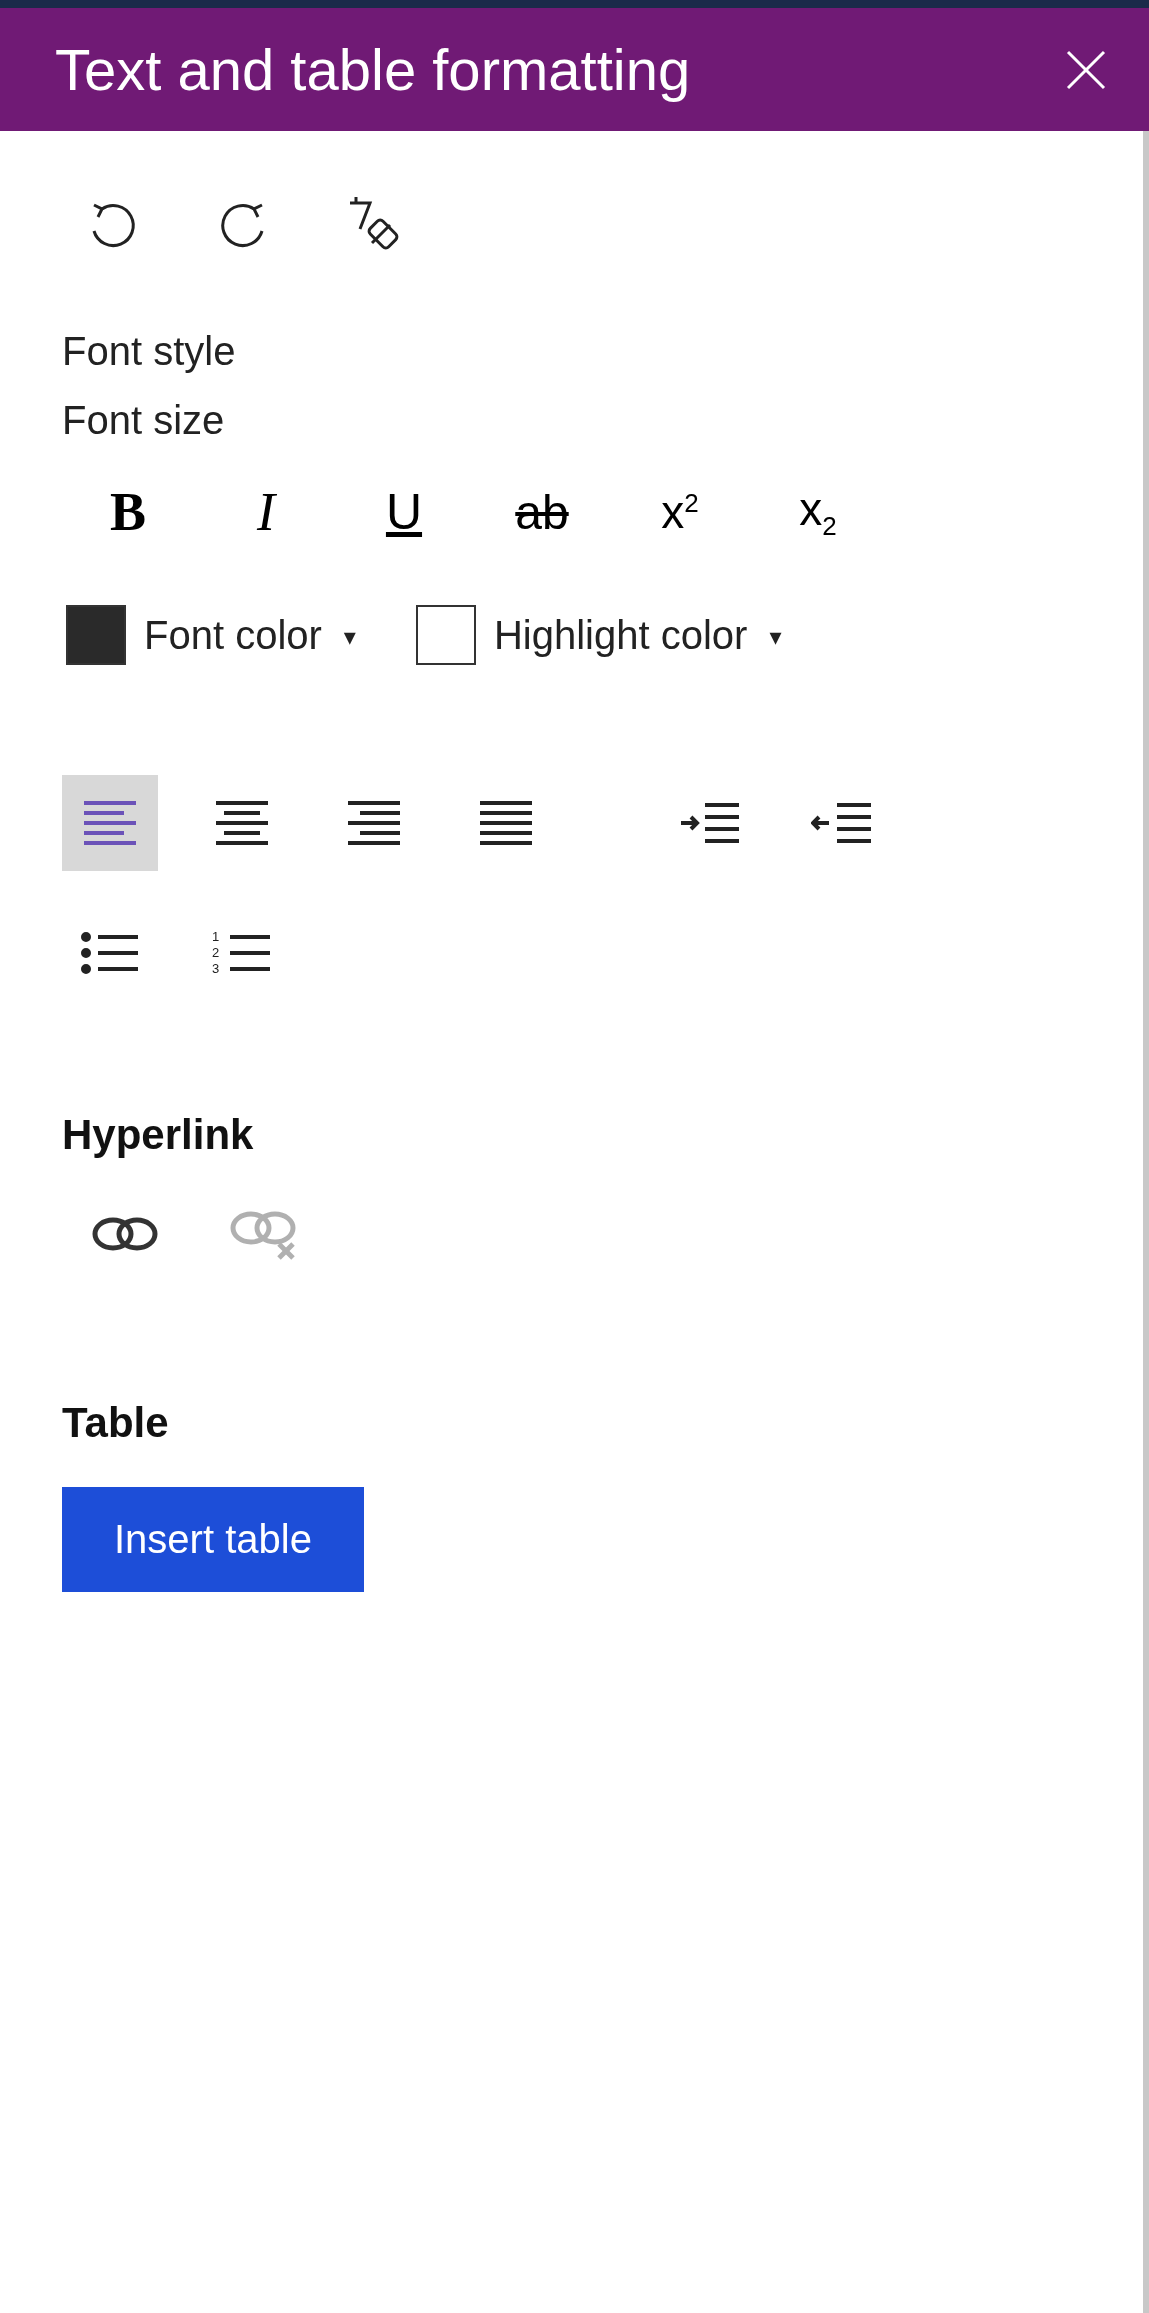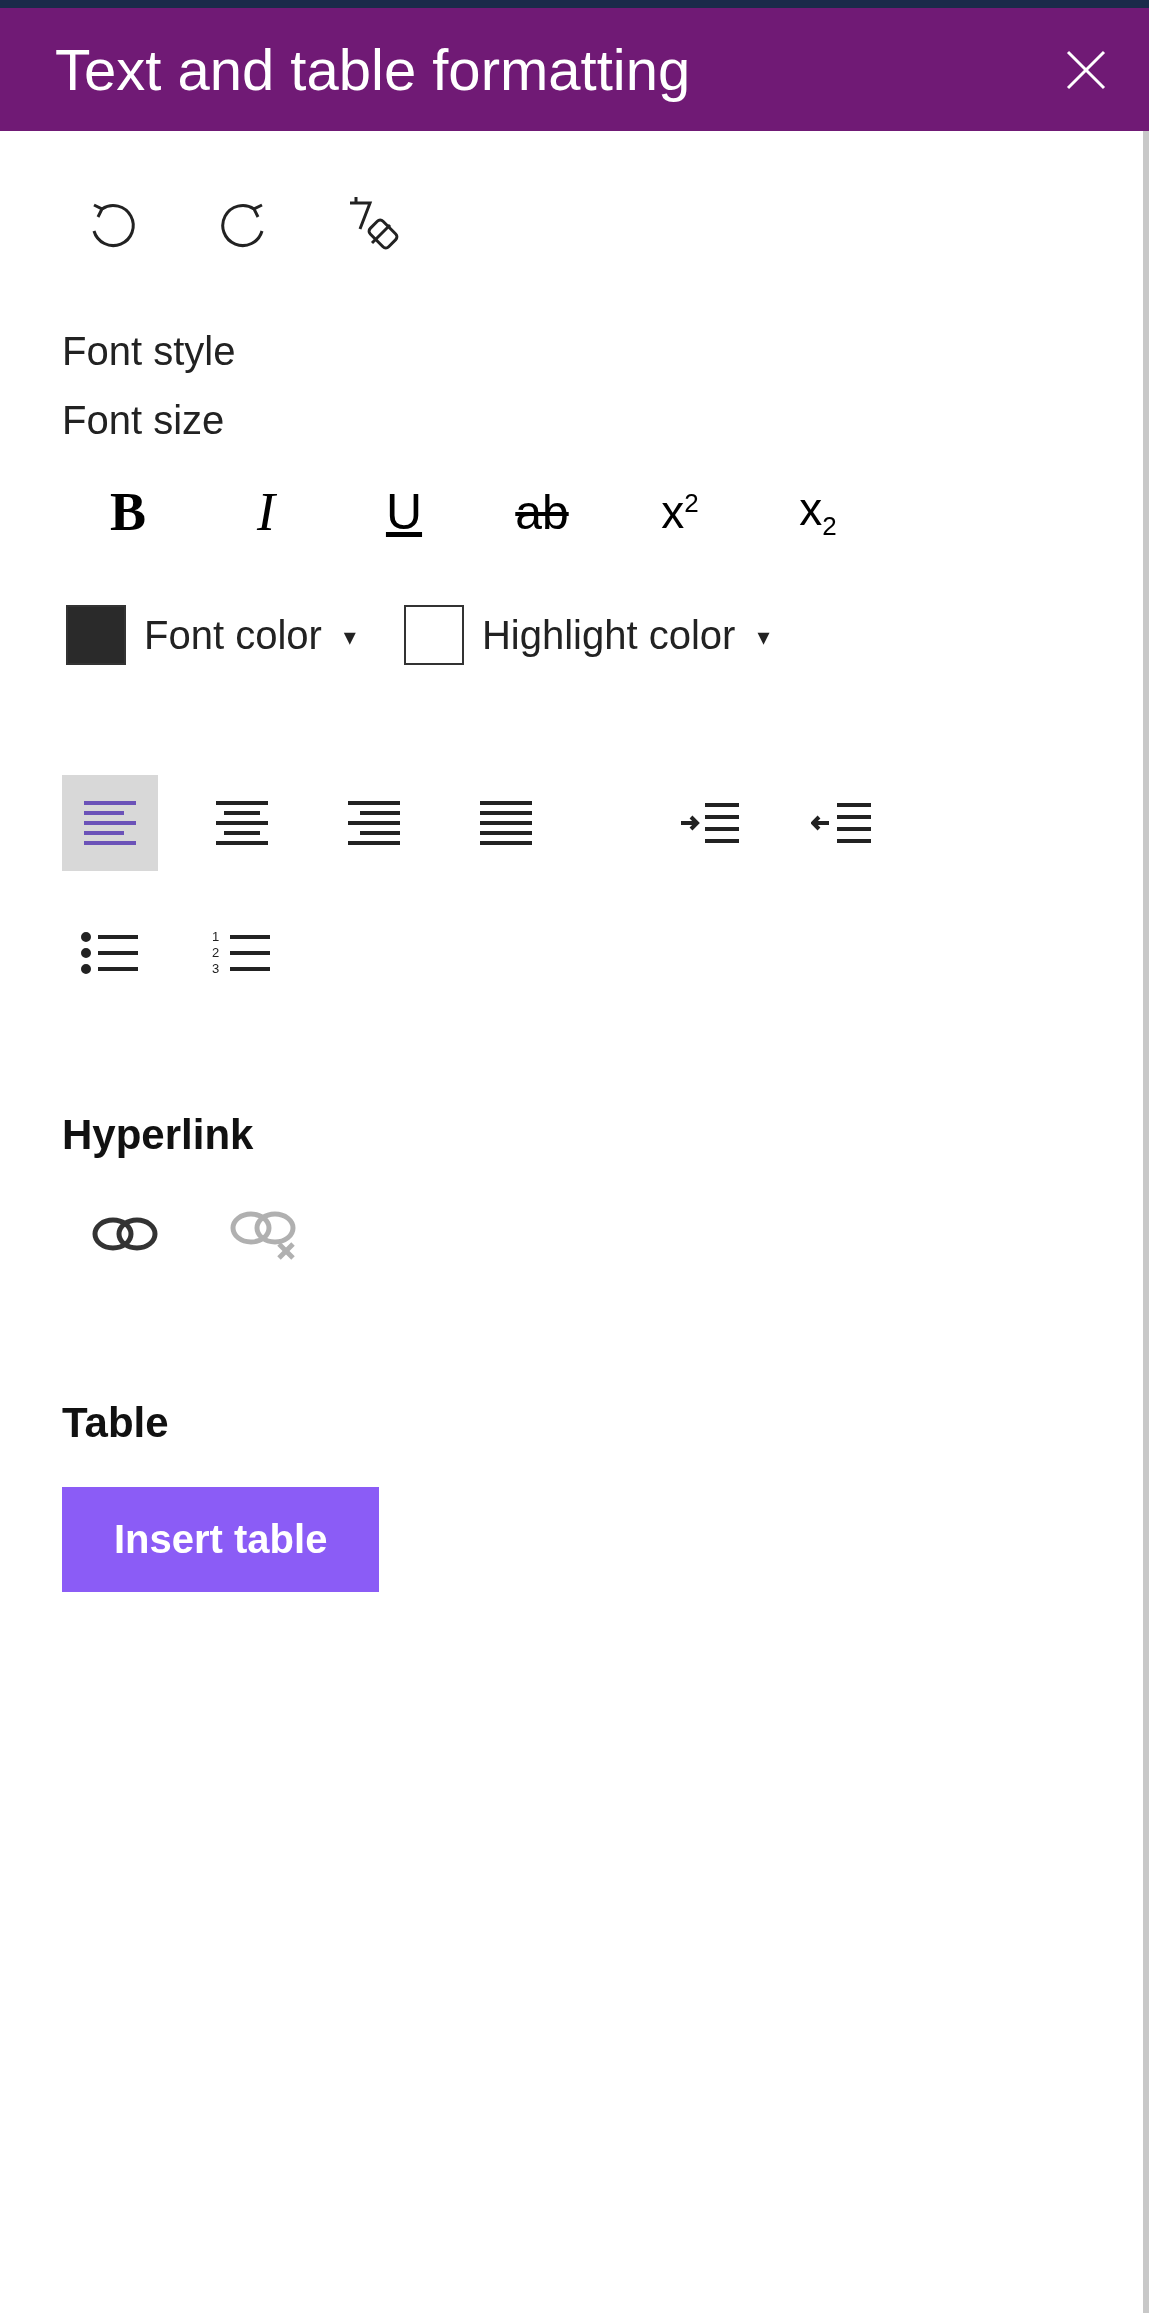--- a/index.html
+++ b/index.html
@@ -82,21 +82,21 @@
     align-items: center;
   }
   .style-btn {
     width: 96px; height: 90px;
     display:flex; align-items:center; justify-content:center;
     cursor:pointer;
   }
   .color-row {
     display:flex;
     align-items:center;
-    gap: 12px;
+    gap: 24px;
     padding-left: 4px;
     margin-bottom: 110px;
   }
   .swatch {
     width: 60px; height: 60px;
     border: 2px solid #333;
   }
   .swatch.filled { background:#2a2a2a; }
   .swatch.empty { background:#fff; }
   .color-label {
@@ -130,24 +130,24 @@
     margin-bottom: 130px;
   }
   .link-btn {
     width: 90px; height: 70px;
     display:flex; align-items:center; justify-content:center;
     cursor:pointer;
   }
   .link-btn.disabled { color:#b0b0b0; cursor:default;}
   .link-btn.enabled { color:#333; }
   .insert-table-btn {
-    background:#8b5cf6;
+    background:#1d4ed8;
     color:#fff;
     font-size: 40px;
-    font-weight: 700;
+    font-weight: 400;
     padding: 30px 52px;
     border:none;
     cursor:pointer;
   }
   svg { display:block; }
 </style>
 </head>
 <body>
 
 <div class="topbar-thin"></div>

